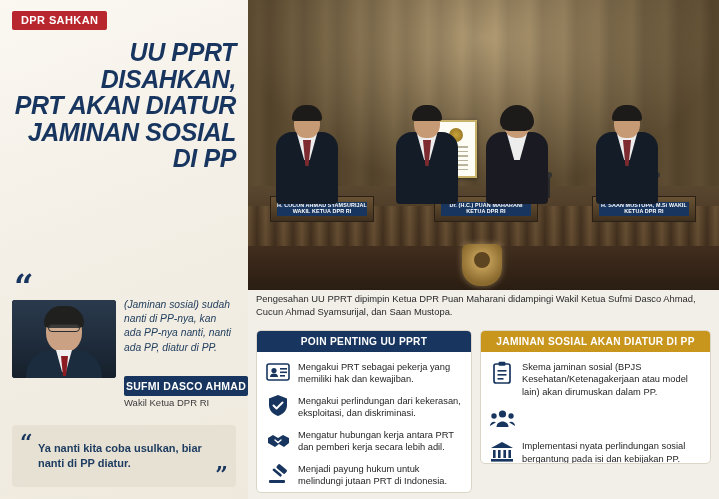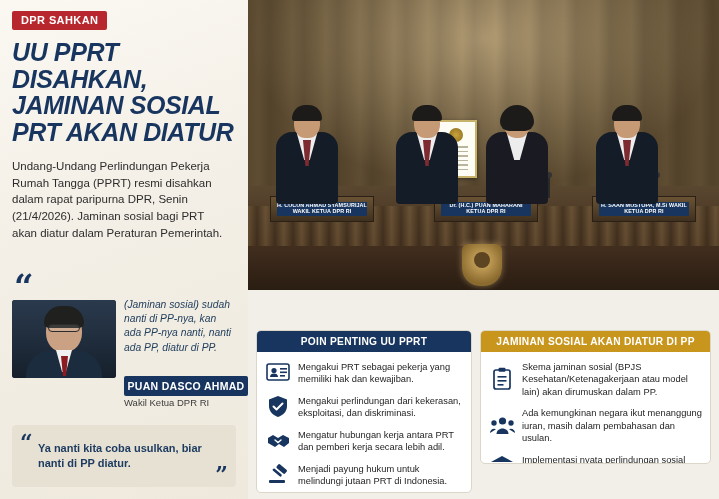--- a/index.html
+++ b/index.html
@@ -35,21 +35,21 @@
   }
   .headline {
     margin-top: 9px;
     color: #17355e;
     font-size: 25px;
     line-height: 1.06;
     font-weight: bold;
     letter-spacing: -0.4px;
     font-style: italic;
   }
-  .headline span { display: block; }
+  .headline span { display: block; text-align: right; }
   .lede {
     margin-top: 13px;
     color: #2c2c2c;
     font-size: 11.5px;
     line-height: 1.45;
     width: 216px;
   }
 
   
   .quote-card {
@@ -231,60 +231,60 @@
     height: 21px;
     color: #fff;
     font-size: 10.2px;
     font-weight: bold;
     letter-spacing: .3px;
     display: flex; align-items: center; justify-content: center;
   }
   .card.left-card .card-head { background: #17355e; }
   .card.right-card .card-head { background: #c8951d; }
   .card-body { padding: 7px 8px 6px 8px; }
-  .row { display: flex; align-items: center; margin-bottom: 7px; }
+  .row { display: flex; align-items: flex-start; margin-bottom: 7px; }
   .row:last-child { margin-bottom: 8px; }
   .ico {
     width: 26px; height: 26px; flex: 0 0 26px;
     margin-right: 7px;
     display: flex; align-items: center; justify-content: center;
   }
   .ico svg { display:block; }
   .row p { font-size: 9.3px; line-height: 1.34; color: #242424; padding-top: 2px; }
 </style>
 </head>
 <body>
 
 <div class="page">
 
   <div class="left">
     <div class="badge">DPR SAHKAN</div>
 
     <div class="headline">
       <span>UU PPRT DISAHKAN,</span>
+      <span>PRT AKAN DIATUR</span>
       <span>JAMINAN SOSIAL</span>
-      <span>PRT AKAN DIATUR</span>
-    </div>
-
-    <div class="lede">Undang-Undang Perlindungan Pekerja Rumah Tangga (PPRT) resmi disahkan dalam rapat paripurna DPR, Senin (21/4/2026). Jaminan sosial bagi PRT akan diatur dalam Peraturan Pemerintah.</div>
+      <span>DI PP</span>
+    </div>
+
   </div>
 
   <div class="quote-card">
     <div class="bigquote">“</div>
     <div class="portrait">
       <div class="p-bg"></div>
       <div class="p-body"></div>
       <div class="p-head"></div>
       <div class="p-hair"></div>
       <div class="p-glass"></div>
       <div class="p-shirt"></div>
       <div class="p-tie"></div>
     </div>
     <div class="quote-text">(Jaminan sosial) sudah nanti di PP-nya, kan ada PP-nya nanti, nanti ada PP, diatur di PP.</div>
-    <div class="name-bar">PUAN DASCO AHMAD</div>
+    <div class="name-bar">SUFMI DASCO AHMAD</div>
     <div class="name-sub">Wakil Ketua DPR RI</div>
   </div>
 
   <div class="quote-box">
     <div class="q1">“</div>
     <div class="q2">”</div>
     <p>Ya nanti kita coba usulkan, biar nanti di PP diatur.</p>
   </div>
 
   <div class="photo">
@@ -349,20 +349,21 @@
     <div class="podium" style="left:186px;">
       <div class="plate">Dr. (H.C.) PUAN MAHARANI
 KETUA DPR RI</div>
     </div>
     <div class="podium" style="left:344px;">
       <div class="plate">H. SAAN MUSTOPA, M.Si
 WAKIL KETUA DPR RI</div>
     </div>
   </div>
 
+  <div class="caption">Pengesahan UU PPRT dipimpin Ketua DPR Puan Maharani didampingi Wakil Ketua Sufmi Dasco Ahmad, Cucun Ahmad Syamsurijal, dan Saan Mustopa.</div>
 
   <div class="card left-card">
     <div class="card-head">POIN PENTING UU PPRT</div>
     <div class="card-body">
       <div class="row">
         <span class="ico">
           <svg width="24" height="20" viewBox="0 0 24 20">
               <rect x="1" y="2" width="22" height="16" rx="2" fill="none" stroke="#17355e" stroke-width="1.6"></rect>
               <circle cx="8" cy="8.5" r="2.6" fill="#17355e"></circle>
               <path d="M4 15c0-2.3 1.8-3.4 4-3.4s4 1.1 4 3.4" fill="#17355e"></path>
@@ -423,21 +424,20 @@
         <span class="ico">
           <svg width="25" height="19" viewBox="0 0 25 19">
               <circle cx="12.5" cy="5" r="3.6" fill="#17355e"></circle>
               <path d="M6.5 18c0-3.4 2.7-5.6 6-5.6s6 2.2 6 5.6z" fill="#17355e"></path>
               <circle cx="4" cy="7" r="2.7" fill="#17355e"></circle>
               <path d="M0 17c0-2.6 1.9-4.2 4-4.2 .7 0 1.4.2 2 .5" fill="#17355e"></path>
               <circle cx="21" cy="7" r="2.7" fill="#17355e"></circle>
               <path d="M25 17c0-2.6-1.9-4.2-4-4.2-.7 0-1.4.2-2 .5" fill="#17355e"></path>
             </svg>
         </span>
-        <p>Ada kemungkinan negara ikut menanggung iuran, masih dalam pembahasan dan usulan.</p>
       </div>
       <div class="row">
         <span class="ico">
           <svg width="24" height="21" viewBox="0 0 24 21">
               <path d="M12 1 L23 7 H1 Z" fill="#17355e"></path>
               <rect x="3" y="9" width="2.6" height="8" fill="#17355e"></rect>
               <rect x="8" y="9" width="2.6" height="8" fill="#17355e"></rect>
               <rect x="13.4" y="9" width="2.6" height="8" fill="#17355e"></rect>
               <rect x="18.4" y="9" width="2.6" height="8" fill="#17355e"></rect>
               <rect x="1" y="18" width="22" height="2.6" fill="#17355e"></rect>

